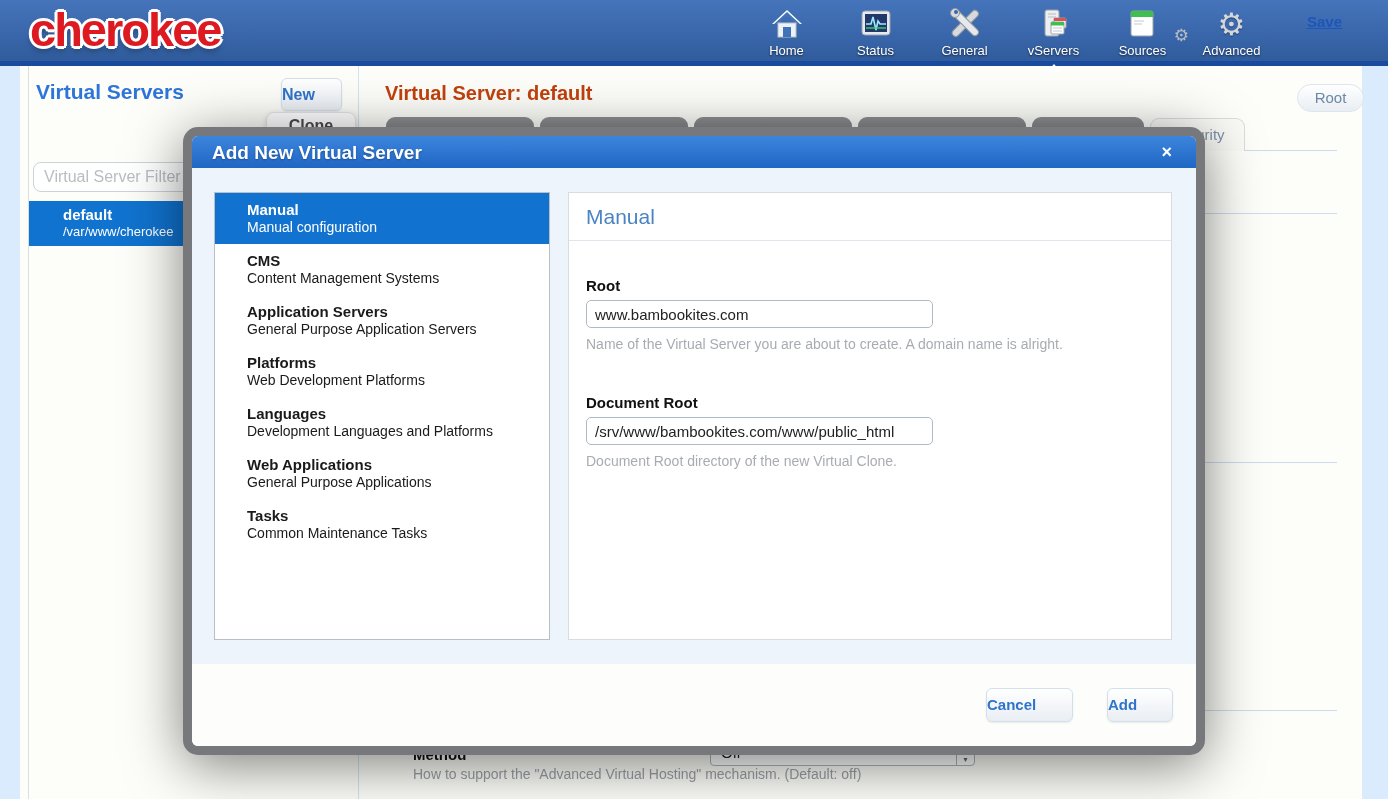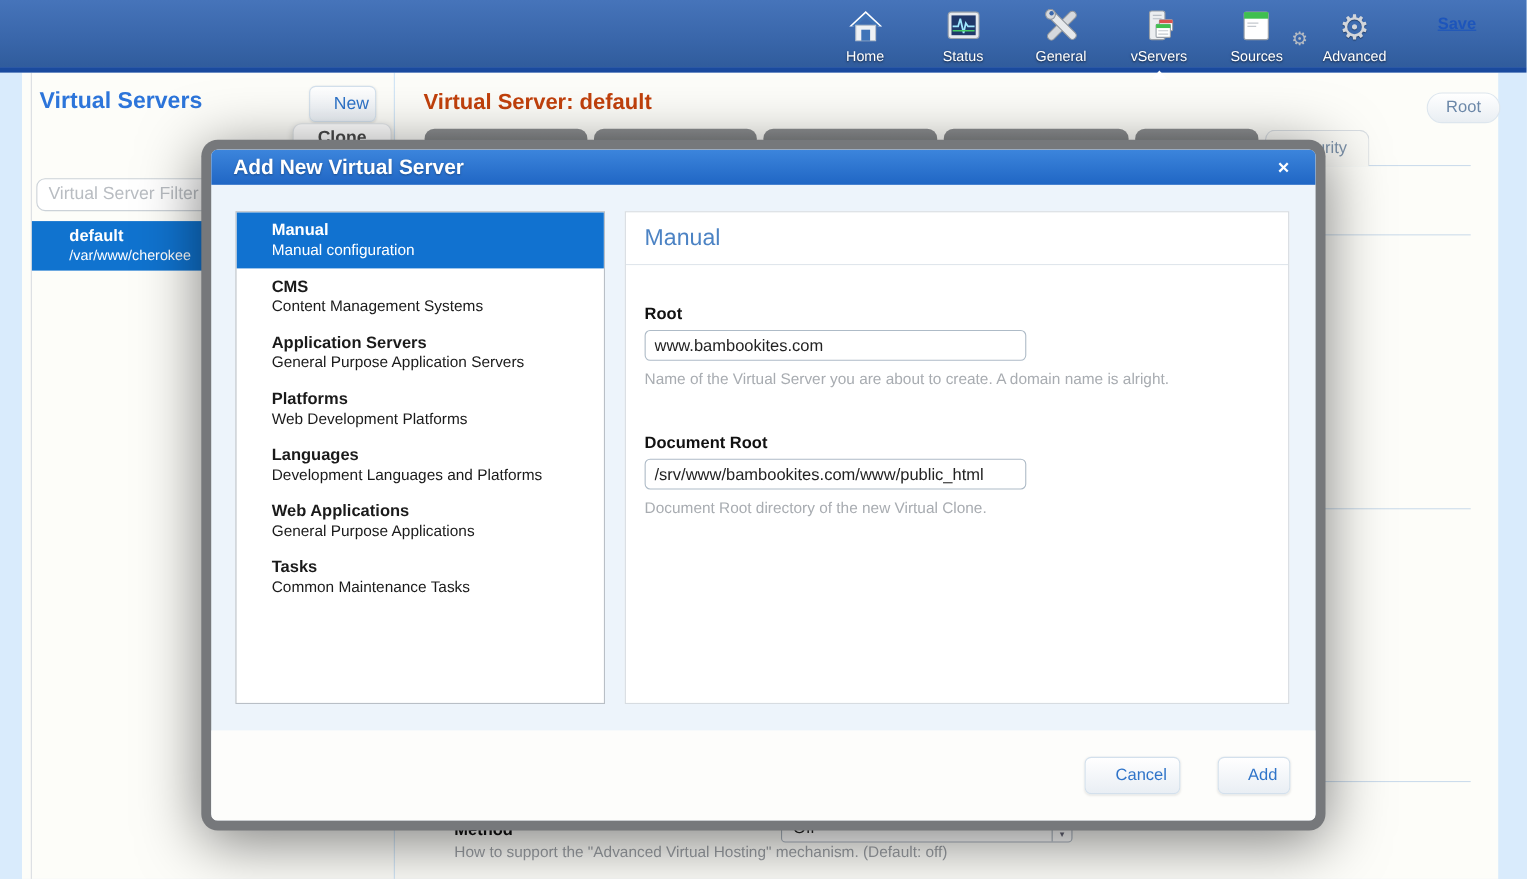--- a/index.html
+++ b/index.html
@@ -25,23 +25,23 @@
   .save-link { position:absolute; right:46px; top:13px; font-size:15px; font-weight:bold;
     color:#1d55bb; text-decoration:underline; }
 
   
   .content-bg { position:absolute; left:20px; top:66px; width:1342px; height:733px; background:#fdfdf9; }
   .sidebar-left-border { position:absolute; left:28px; top:66px; width:1px; height:733px; background:#dadde1; }
   .sidebar-right-border { position:absolute; left:358px; top:66px; width:1px; height:733px; background:#cfe4f6; }
 
   
   .sidebar-title { position:absolute; left:36px; top:80px; font-size:21px; font-weight:bold; color:#2d75da; }
-  .btn { display:inline-block; text-align:center; background:linear-gradient(#ffffff,#e9eef4);
-    border:1px solid #d3e0ec; border-radius:6px; color:#2f74c9; font-weight:normal;
-    box-shadow:0 1px 2px rgba(0,0,0,.08); cursor:pointer;padding-left:16px; }
+  .btn { display:inline-block; background:linear-gradient(#ffffff,#e9eef4);
+    border:1px solid #d3e0ec; border-radius:6px; color:#2f74c9; font-weight:bold;
+    box-shadow:0 1px 2px rgba(0,0,0,.08); cursor:pointer; }
   .new-btn { position:absolute; left:281px; top:78px; width:61px; height:33px; font-size:16px; line-height:31px; }
   .clone-menu { position:absolute; left:266px; top:112px; width:90px; height:46px; background:#fff;
     border:1px solid #e1e5e9; border-radius:8px; box-shadow:0 2px 6px rgba(0,0,0,.15); z-index:2; }
   .clone-menu .mi { padding-top:4px; text-align:center; font-size:16px; font-weight:bold; color:#4a4a4a; }
   .filter-input { position:absolute; left:33px; top:162px; width:320px; height:30px; border:1px solid #ccd2d8;
     border-radius:8px; padding:0 10px; font-size:16px; color:#333; background:#fff;
     font-family:"Liberation Sans",sans-serif; }
   .filter-input::placeholder { color:#b9bdc2; }
   .vserver-row { position:absolute; left:29px; top:201px; width:328px; height:45px;
     background:#1073cf; color:#fff; padding:5px 0 0 34px; cursor:pointer; }
@@ -109,20 +109,21 @@
 </head>
 <body>
 
 <div class="page">
 
   <div class="content-bg"></div>
   <div class="sidebar-left-border"></div>
   <div class="sidebar-right-border"></div>
 
   <div class="topnav">
+    <div class="logo">cherokee</div>
 
     <div class="nav-items">
       <div class="nav-item">
         <div class="ico">
           <svg width="34" height="32" viewBox="0 0 34 32">
             <polygon points="17,2 32,16 28,16 28,15 17,5 6,15 6,16 2,16" fill="#fff"></polygon>
             <polygon points="17,4 30,16 26,16 17,8 8,16 4,16" fill="#3f74b8"></polygon>
             <rect x="8" y="15" width="18" height="14" fill="#eef1f5" stroke="#b9c2cd"></rect>
             <rect x="13" y="19" width="8" height="10" fill="#3f74b8"></rect>
           </svg>

